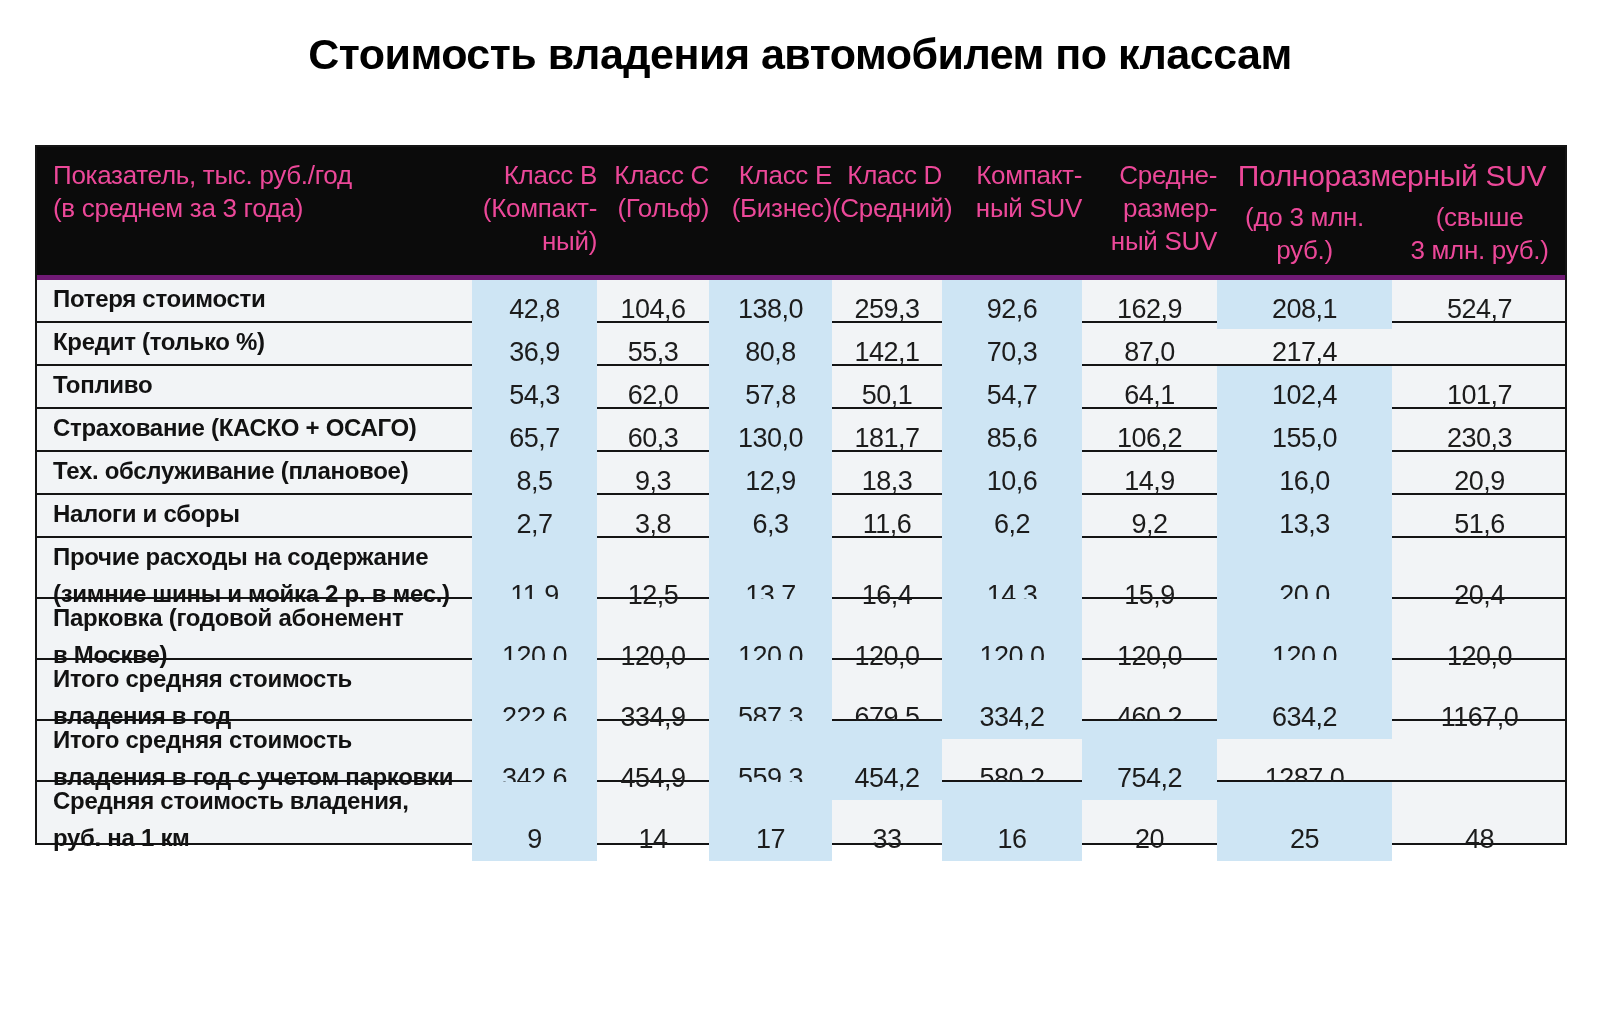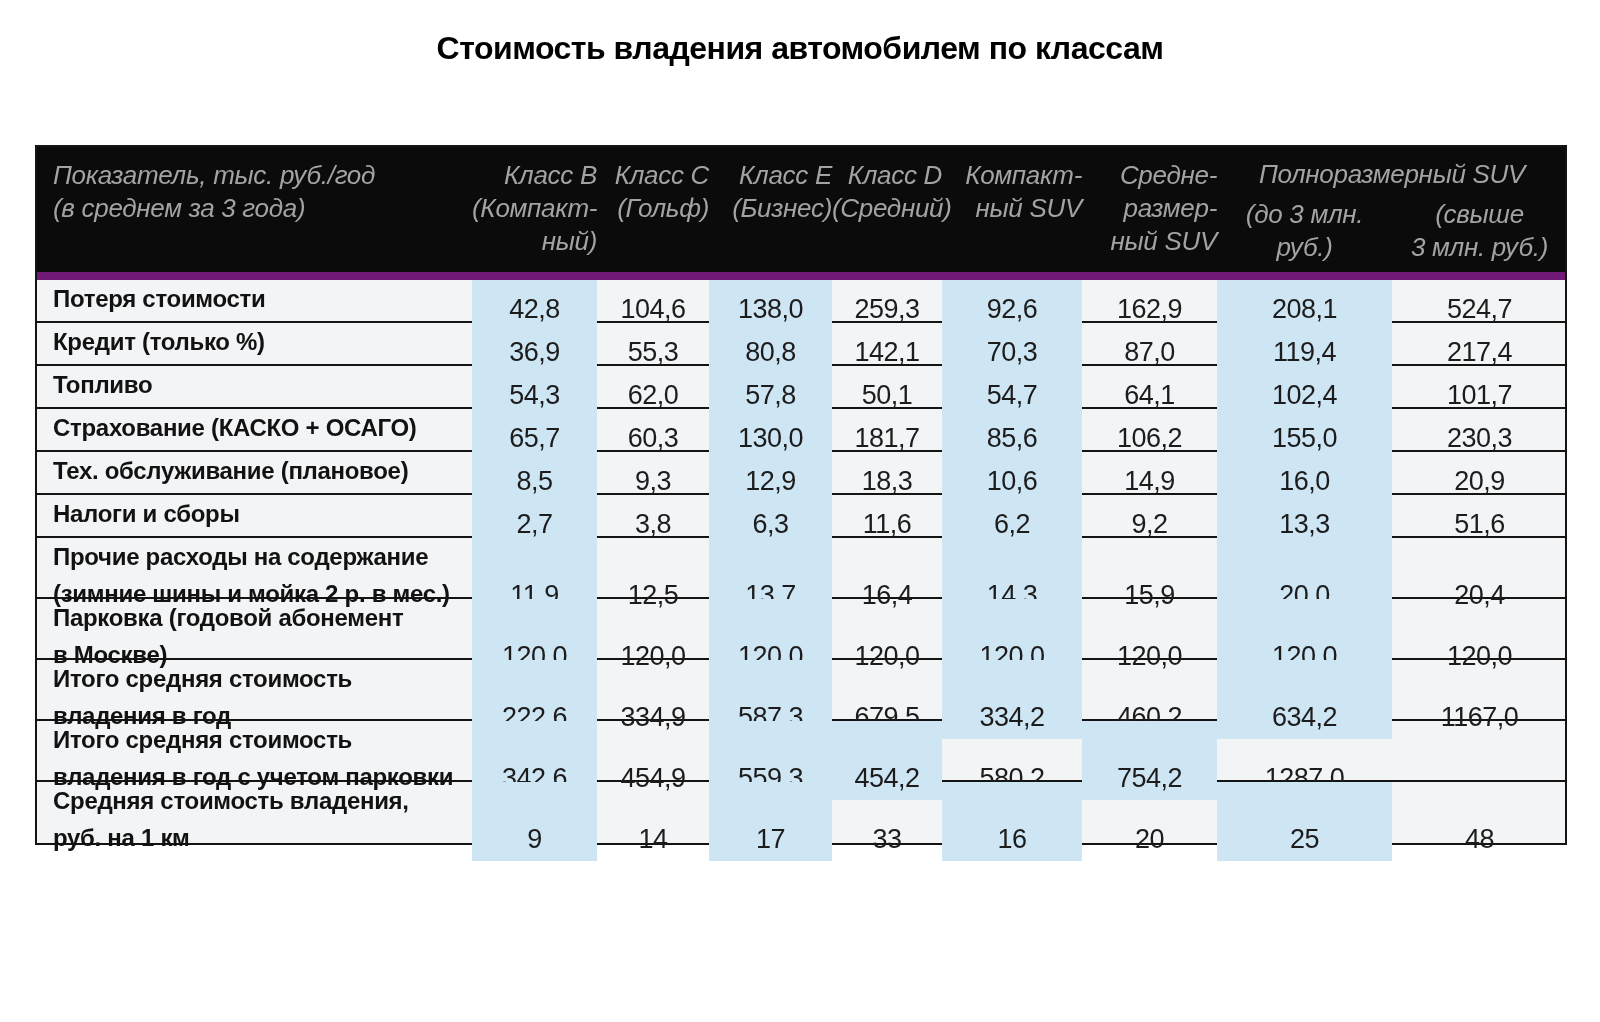--- a/index.html
+++ b/index.html
@@ -11,47 +11,46 @@
     --cols:435px 125px 112px 123px 110px 140px 135px 175px 175px;
   }
   *{box-sizing:border-box;margin:0;padding:0;}
   html,body{background:#ffffff;}
   body{
     width:1600px;height:1022px;position:relative;overflow:hidden;
     font-family:"Liberation Sans",sans-serif;color:var(--text);
   }
   .page-title{
     position:absolute;top:30px;left:0;width:1600px;
-    text-align:center;font-size:32px;font-weight:bold;letter-spacing:-0.5px;
+    text-align:center;font-size:43px;font-weight:bold;letter-spacing:-0.5px;
     color:#000;
   }
   .table-wrap{
     position:absolute;left:35px;top:145px;width:1532px;
     border:2px solid var(--border);
     background:var(--row-bg);
   }
   
   .thead{
     display:grid;grid-template-columns:var(--cols);
-    background:var(--header-bg);color:#a3a3a3;
-    border-bottom:8px solid #701a75;
+    background:var(--header-bg);color:#ec4899;
+    border-bottom:5px solid #701a75;
     height:133px;
-    font-style:italic;
   }
   .thead .cell{
     padding-top:12px;text-align:right;font-size:26px;line-height:1.27;
     white-space:pre-line;font-weight:normal;letter-spacing:-0.3px;
   }
   .thead .corner{text-align:left;padding-left:16px;}
   .hgroup{
     grid-column:8 / 10;display:grid;grid-template-columns:175px 175px;
   }
   .hgroup-title{
     grid-column:1 / 3;text-align:center;padding-top:12px;
-    font-size:26px;letter-spacing:-0.3px;
+    font-size:30px;letter-spacing:-0.3px;
   }
   .hsub{
     text-align:center;font-size:26px;line-height:1.27;white-space:pre-line;
     letter-spacing:-0.3px;
   }
   
   .trow{
     display:grid;grid-template-columns:var(--cols);
     border-bottom:2px solid var(--border);
     background:var(--row-bg);
@@ -118,21 +117,20 @@
         <div class="cell val">524,7</div>
       </div>
       <div class="trow single">
         <div class="cell label">Кредит (только %)</div>
         <div class="cell val blue">36,9</div>
         <div class="cell val">55,3</div>
         <div class="cell val blue">80,8</div>
         <div class="cell val">142,1</div>
         <div class="cell val blue">70,3</div>
         <div class="cell val">87,0</div>
-        <div class="cell val blue">119,4</div>
         <div class="cell val">217,4</div>
       </div>
       <div class="trow single">
         <div class="cell label">Топливо</div>
         <div class="cell val blue">54,3</div>
         <div class="cell val">62,0</div>
         <div class="cell val blue">57,8</div>
         <div class="cell val">50,1</div>
         <div class="cell val blue">54,7</div>
         <div class="cell val">64,1</div>

